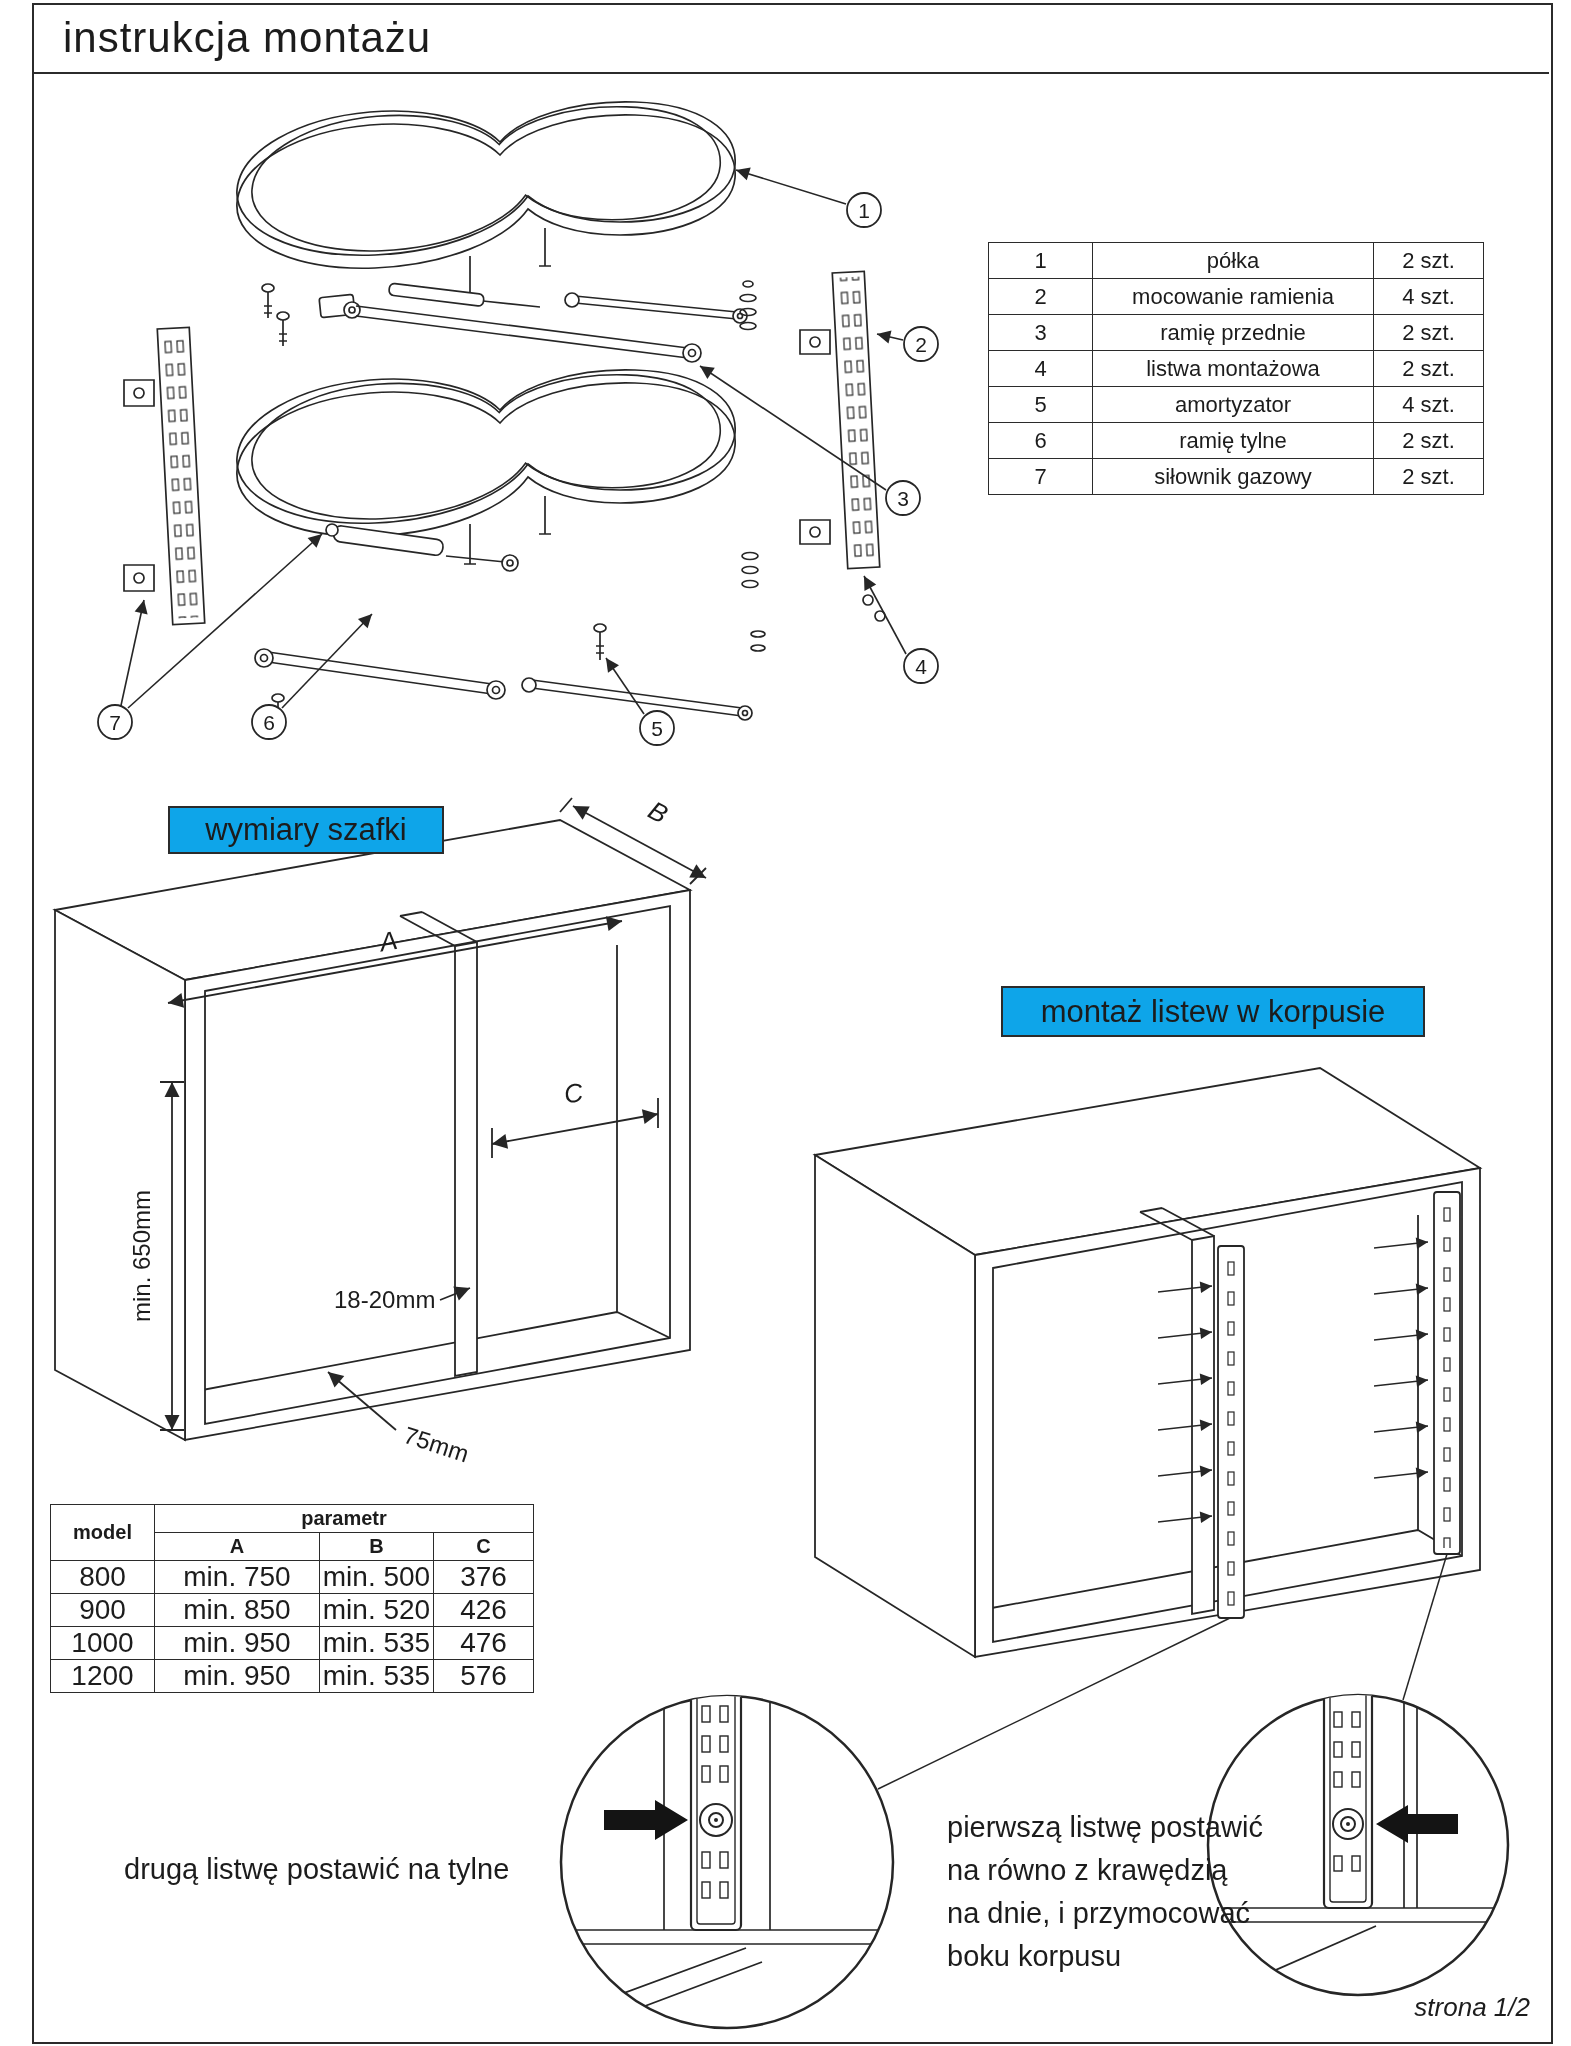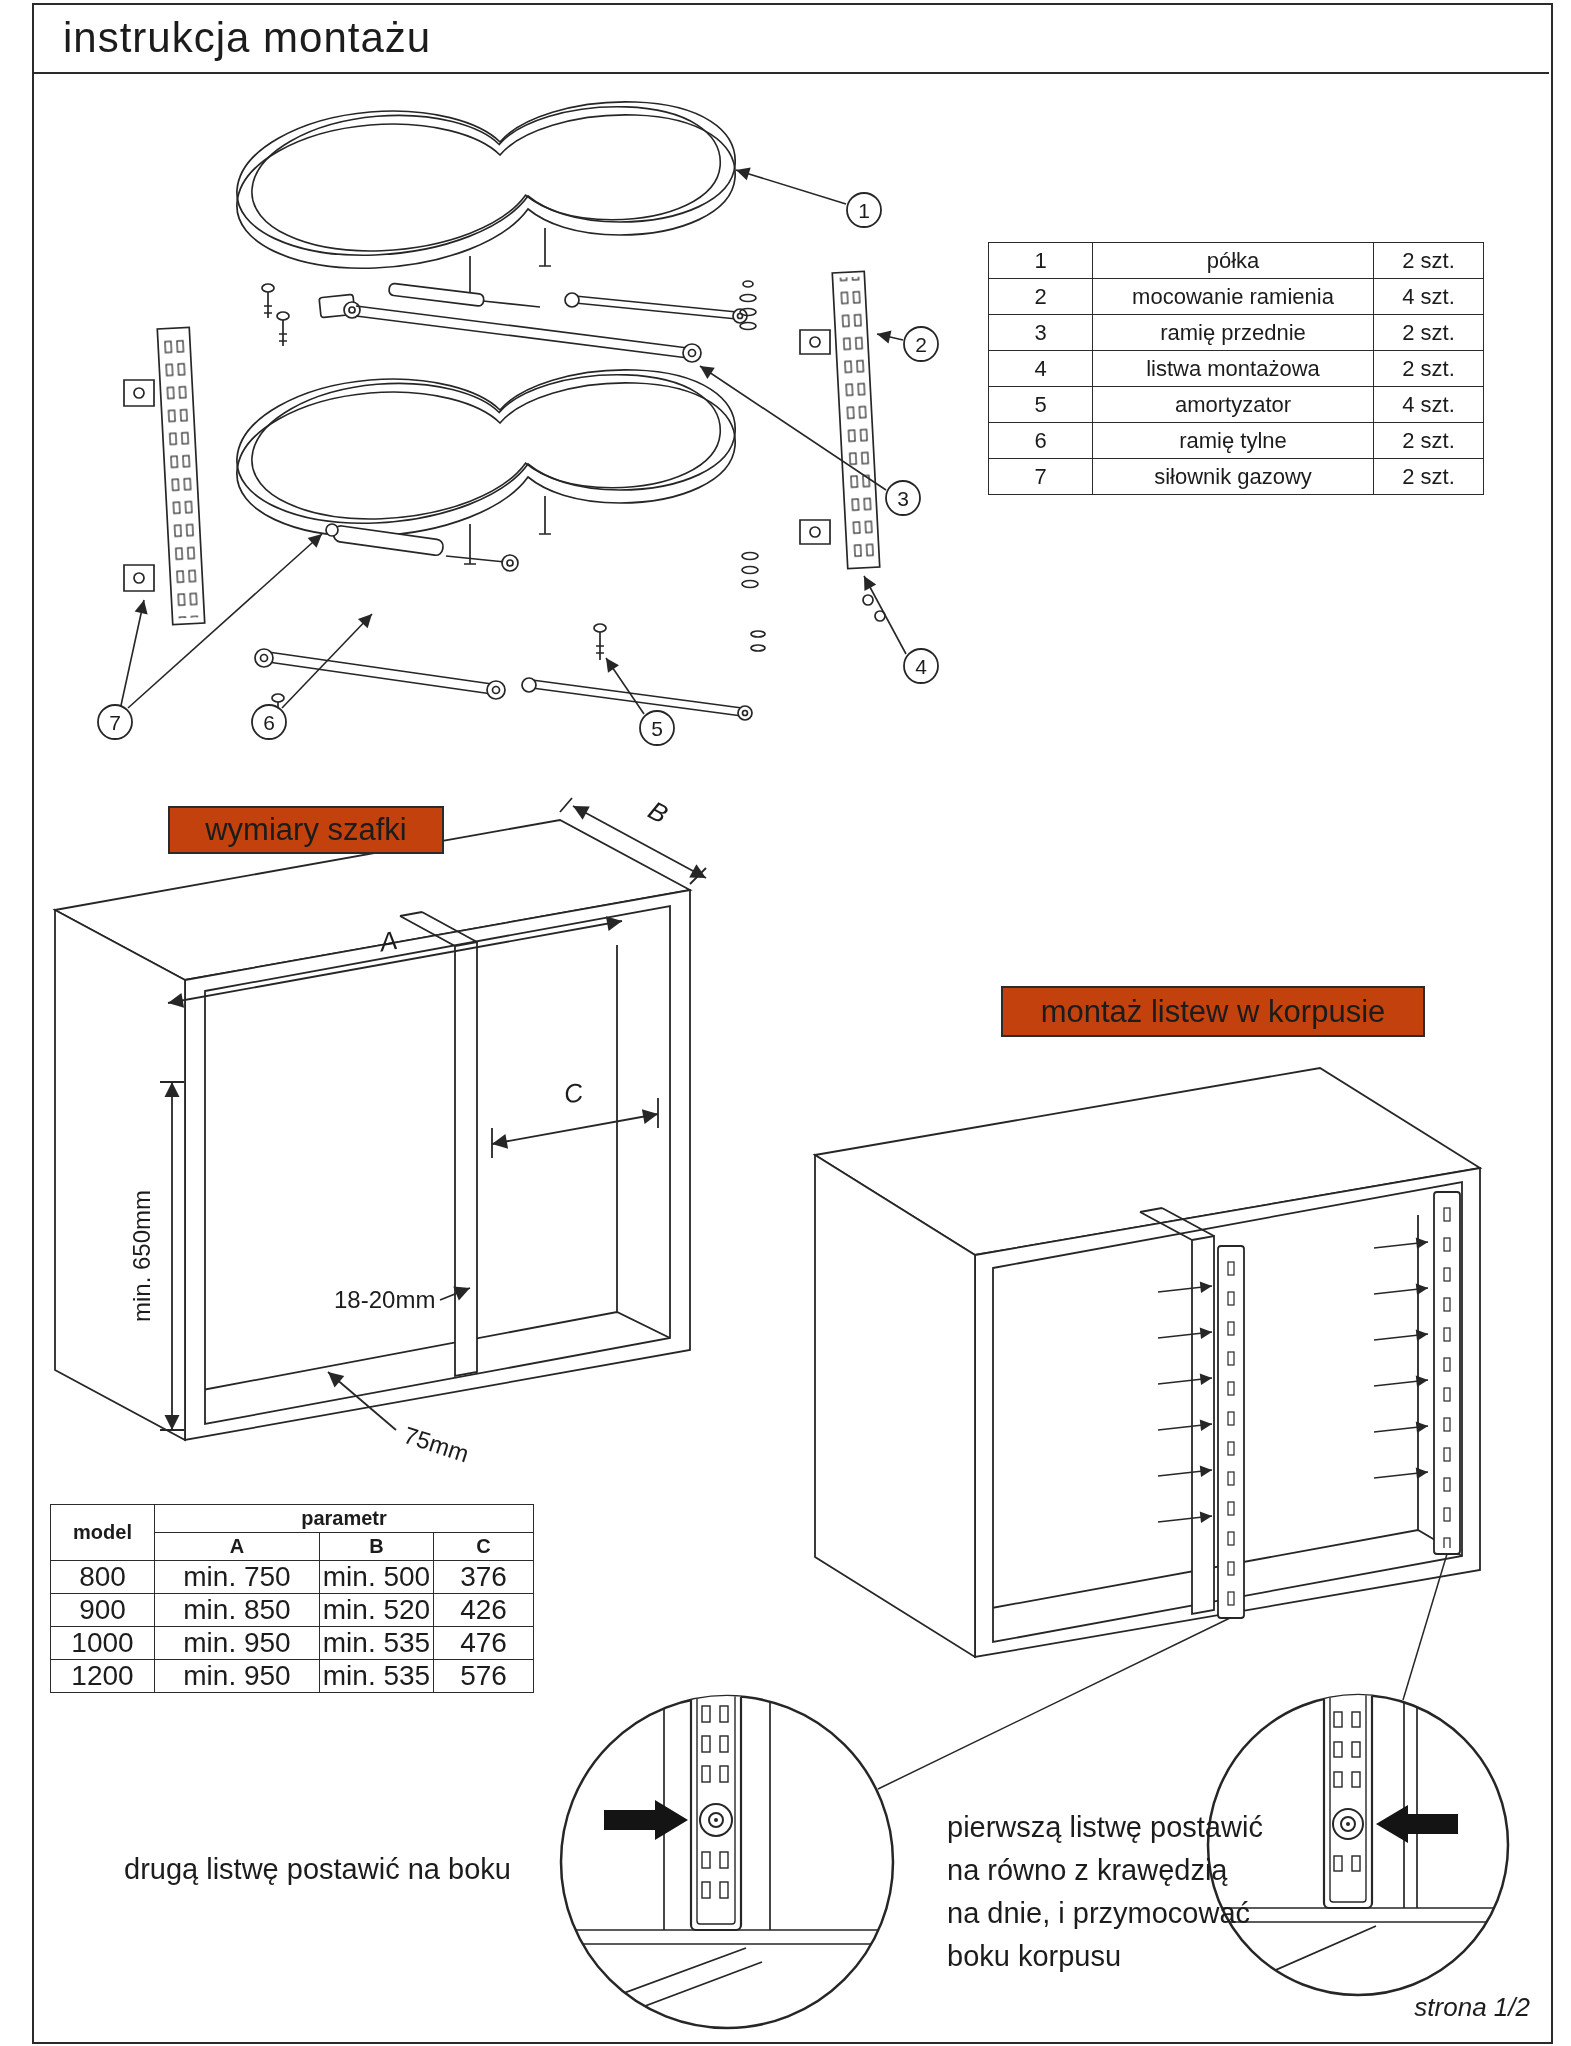--- a/index.html
+++ b/index.html
@@ -2,21 +2,21 @@
 <html><head>
 <meta charset="utf-8">
 <style>
   html,body{margin:0;padding:0;background:#fff;}
   body{width:1571px;height:2046px;position:relative;font-family:"Liberation Sans",sans-serif;color:#1c1c1c;overflow:hidden;}
   .abs{position:absolute;}
   .page-frame{left:32px;top:3px;width:1517px;height:2037px;border:2px solid #2b2b2b;}
   .page-title{left:63px;top:14px;font-size:42px;letter-spacing:1px;}
   .title-rule{left:34px;top:72px;width:1515px;border-top:2px solid #2b2b2b;height:0;}
   .footer{left:1380px;top:1992px;width:150px;font-size:26px;text-align:right;font-style:italic;}
-  .section-label{border:2px solid #2b2b2b;display:flex;align-items:center;justify-content:center;font-size:31px;background:#c2410c;}
+  .section-label{border:2px solid #2b2b2b;display:flex;align-items:center;justify-content:center;font-size:31px;background:#0ea5e9;}
   .label-dims{left:168px;top:806px;width:272px;height:44px;}
   .label-strips{left:1001px;top:986px;width:420px;height:47px;}
   table{border-collapse:collapse;background:#fff;}
   td,th{border:1.6px solid #2b2b2b;text-align:center;vertical-align:middle;padding:0;}
   .parts-table{left:988px;top:242px;}
   .parts-table td{font-size:22px;height:35px;}
   .parts-table .c-no{width:103px;}
   .parts-table .c-name{width:280px;text-align:center;}
   .parts-table .c-qty{width:109px;}
   .model-table{left:50px;top:1504px;}
@@ -441,21 +441,21 @@
     <tr>
       <td>1200</td>
       <td>min. 950</td>
       <td>min. 535</td>
       <td>576</td>
     </tr>
   </tbody>
 </table>
 
 <div class="abs note note-left">
-  <div>drugą listwę postawić na boku</div>
+  <div>drugą listwę postawić na tylne</div>
 </div>
 
 <div class="abs note note-right">
   <div>pierwszą listwę postawić</div>
   <div>na równo z krawędzią</div>
   <div>na dnie, i przymocować</div>
   <div>boku korpusu</div>
 </div>
 
 <div class="abs footer">strona 1/2</div>

